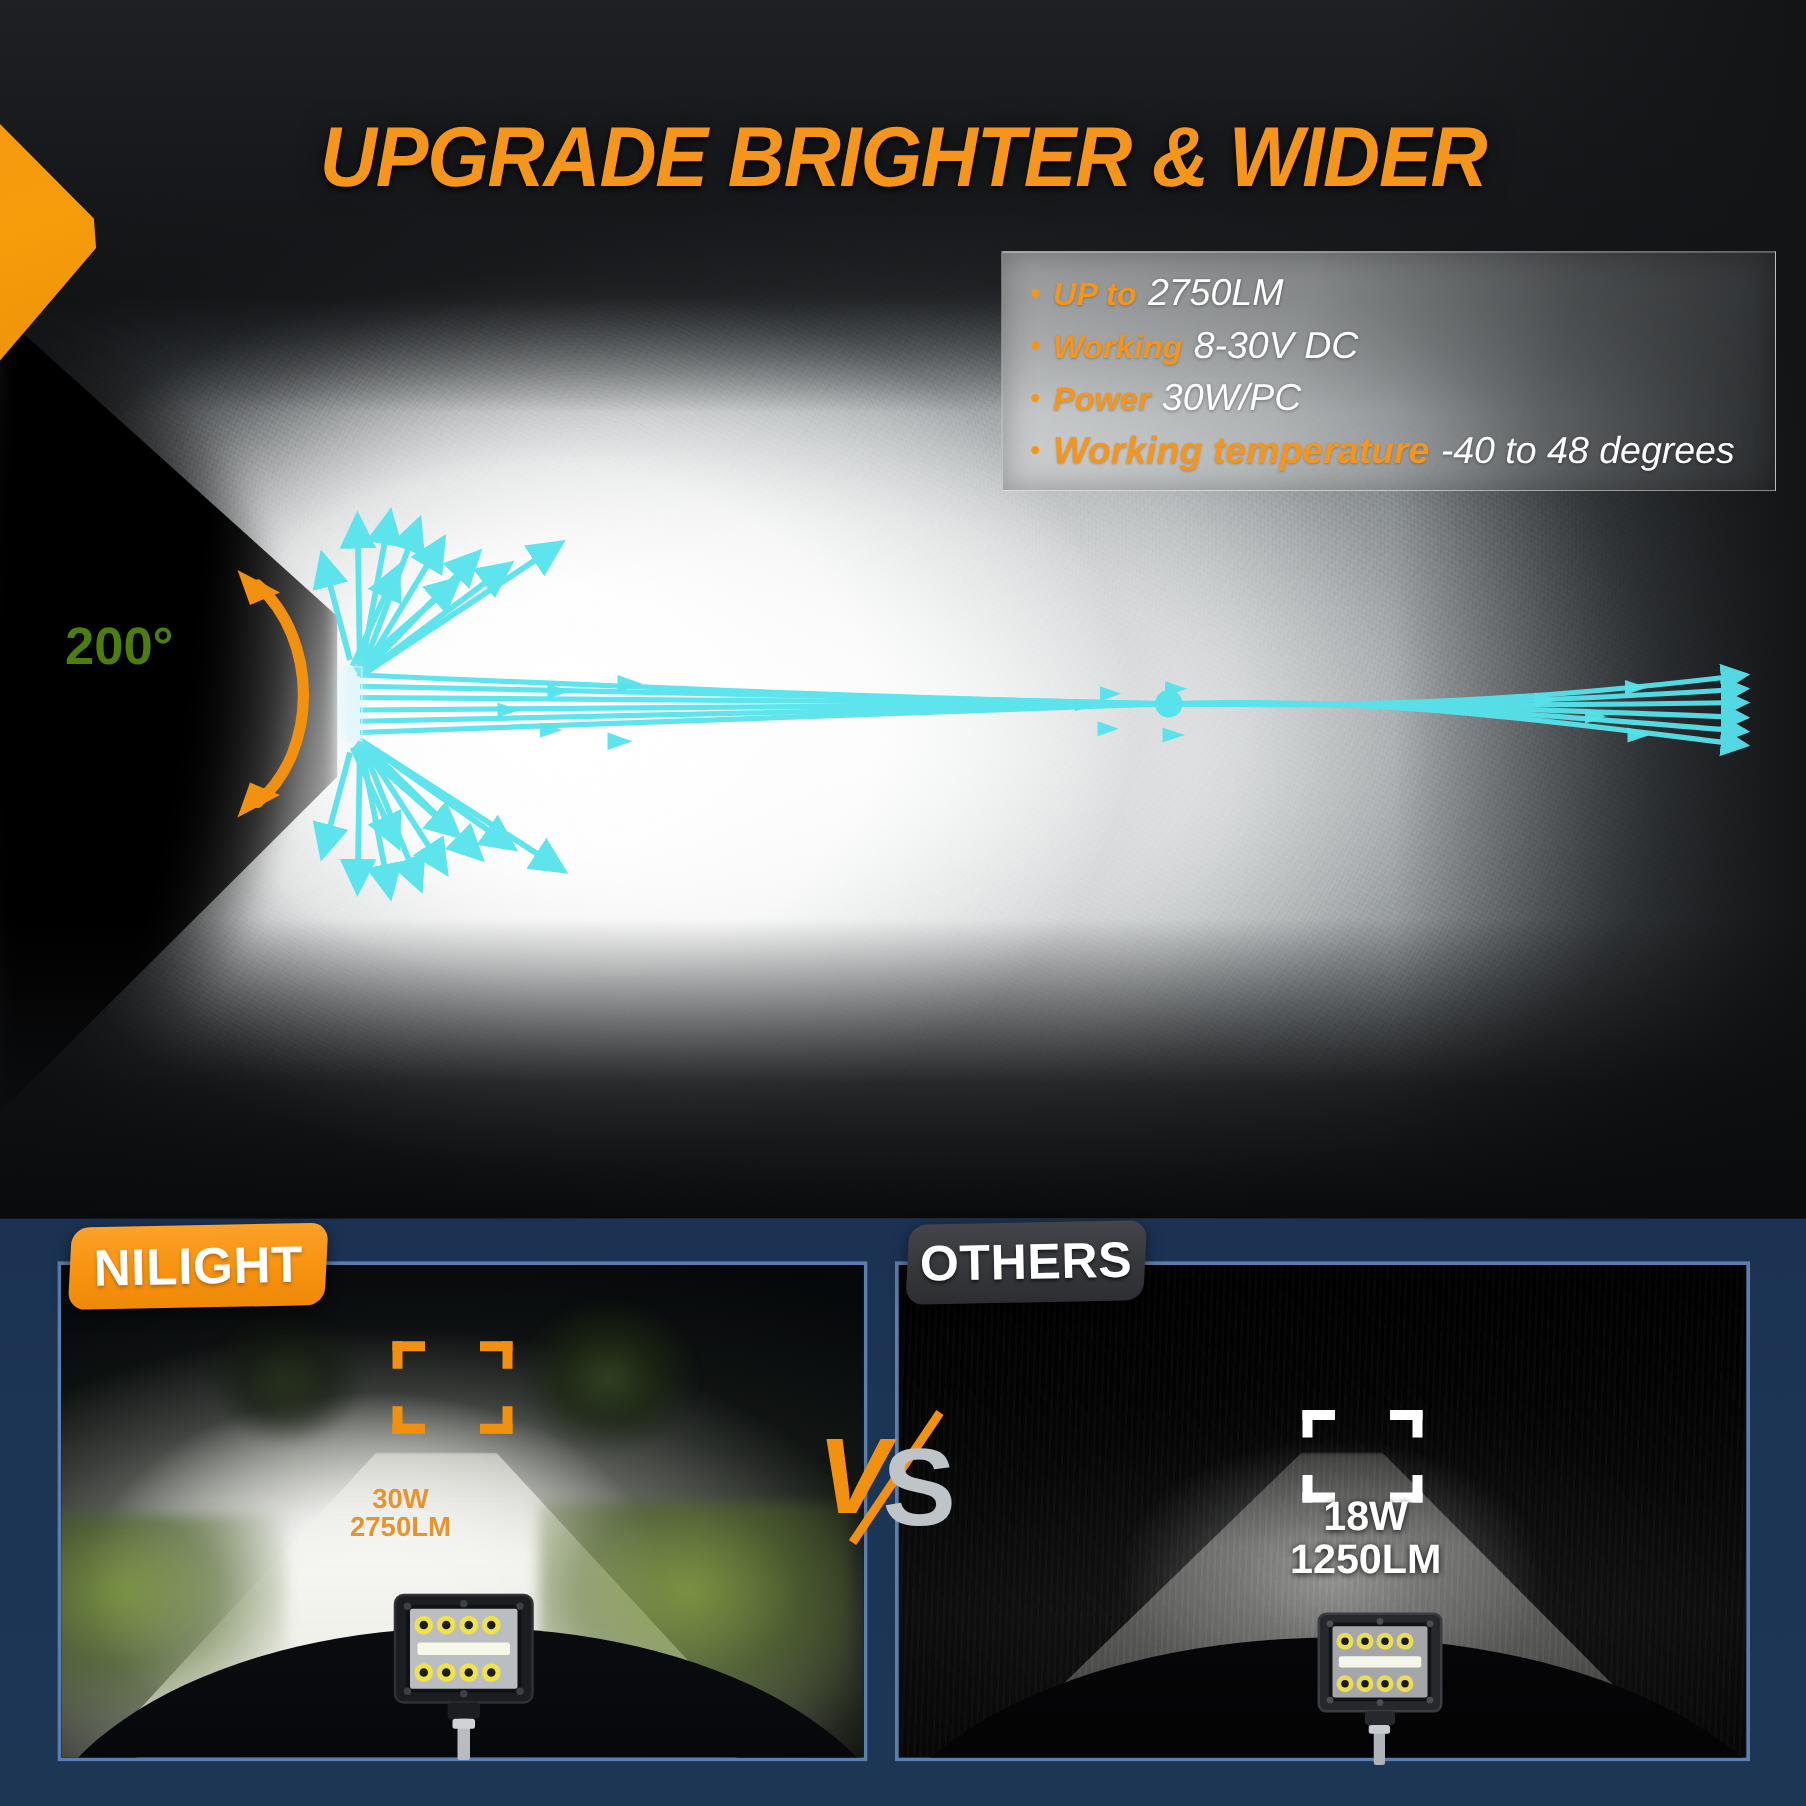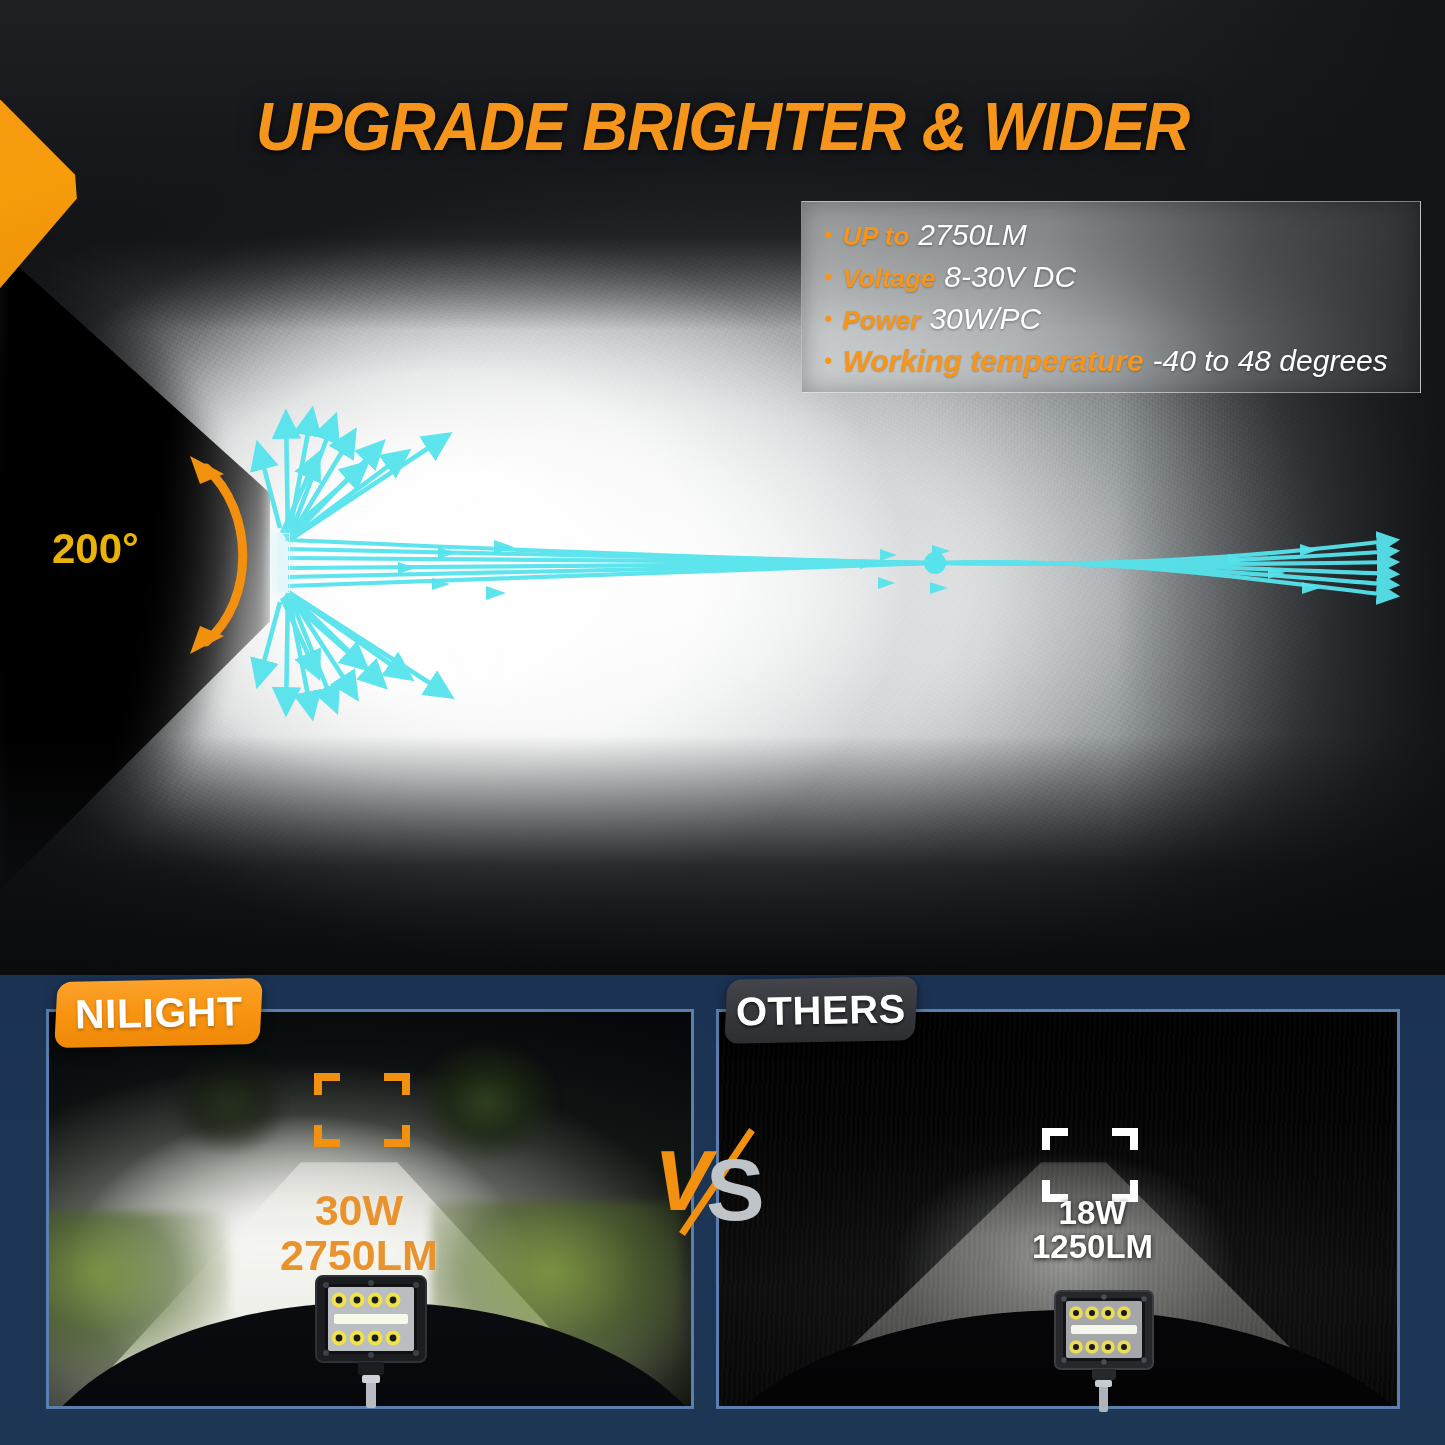--- a/index.html
+++ b/index.html
@@ -101,23 +101,22 @@
   }
   .spec-val{
     color:#ffffff; font-style:italic; font-weight:400; font-size:30px;
     text-shadow:0 1px 3px rgba(0,0,0,.38);
   }
   .spec-row.last .spec-key{ font-size:30px;text-align:center; }
 
   
   .vision-label{
     position:absolute; left:52px; top:495px; width:190px;
-    color:#eab308; font-weight:700; font-size:42px; line-height:1.06;
+    color:#4d7c0f; font-weight:700; font-size:42px; line-height:1.06;
     text-shadow:0 2px 6px rgba(0,0,0,.8);
-    margin-top:32px;
   }
   .vision-arc{ position:absolute; left:178px; top:440px; width:110px; height:230px; }
 
   
   .beam-svg{ position:absolute; left:0; top:0; width:1445px; height:975px; pointer-events:none; }
   .beam-src{
     position:absolute; left:277px; top:533px; width:13px; height:60px;
     border:1.6px solid rgba(236,246,250,.80);
     background:linear-gradient(180deg, rgba(180,236,245,.35), rgba(150,225,240,.22));
     box-shadow:0 0 14px rgba(170,238,250,.55);
@@ -233,21 +232,21 @@
   .focus i.bl{ left:0; bottom:0; border-left:8px solid; border-bottom:8px solid; }
   .focus i.br{ right:0; bottom:0; border-right:8px solid; border-bottom:8px solid; }
   .focus.orange i{ border-color:#f2900f; }
   .focus.white i{ border-color:#ffffff; }
 
   
   .pwr{
     position:absolute; z-index:6; text-align:center;
     font-weight:700; line-height:1.04; white-space:nowrap;
   }
-  .pwr-ni{ left:280px; top:1188px; font-size:43px; color:#e8932e;
+  .pwr-ni{ left:280px; top:1188px; font-size:22px; color:#e8932e;
            text-shadow:0 1px 4px rgba(255,255,255,.35); }
   .pwr-ot{ left:1032px; top:1196px; font-size:33px; color:#ffffff;
            text-shadow:0 1px 5px rgba(0,0,0,.9); }
 
   
   .vs{ position:absolute; left:656px; top:1128px; width:120px; height:108px; z-index:8; }
 
   
   .pod{ position:absolute; z-index:7; }
   .pod-ni{ left:312px; top:1272px; width:118px; height:150px; }
@@ -347,21 +346,21 @@
   </svg>
 
   <div class="spec-panel">
     <div class="spec-row">
       <span class="spec-bullet">•</span>
       <span class="spec-key">UP to</span>
       <span class="spec-val">2750LM</span>
     </div>
     <div class="spec-row">
       <span class="spec-bullet">•</span>
-      <span class="spec-key">Voltage</span>
+      <span class="spec-key">Working</span>
       <span class="spec-val">8-30V DC</span>
     </div>
     <div class="spec-row">
       <span class="spec-bullet">•</span>
       <span class="spec-key">Power</span>
       <span class="spec-val">30W/PC</span>
     </div>
     <div class="spec-row last">
       <span class="spec-bullet">•</span>
       <span class="spec-key">Working temperature</span>

